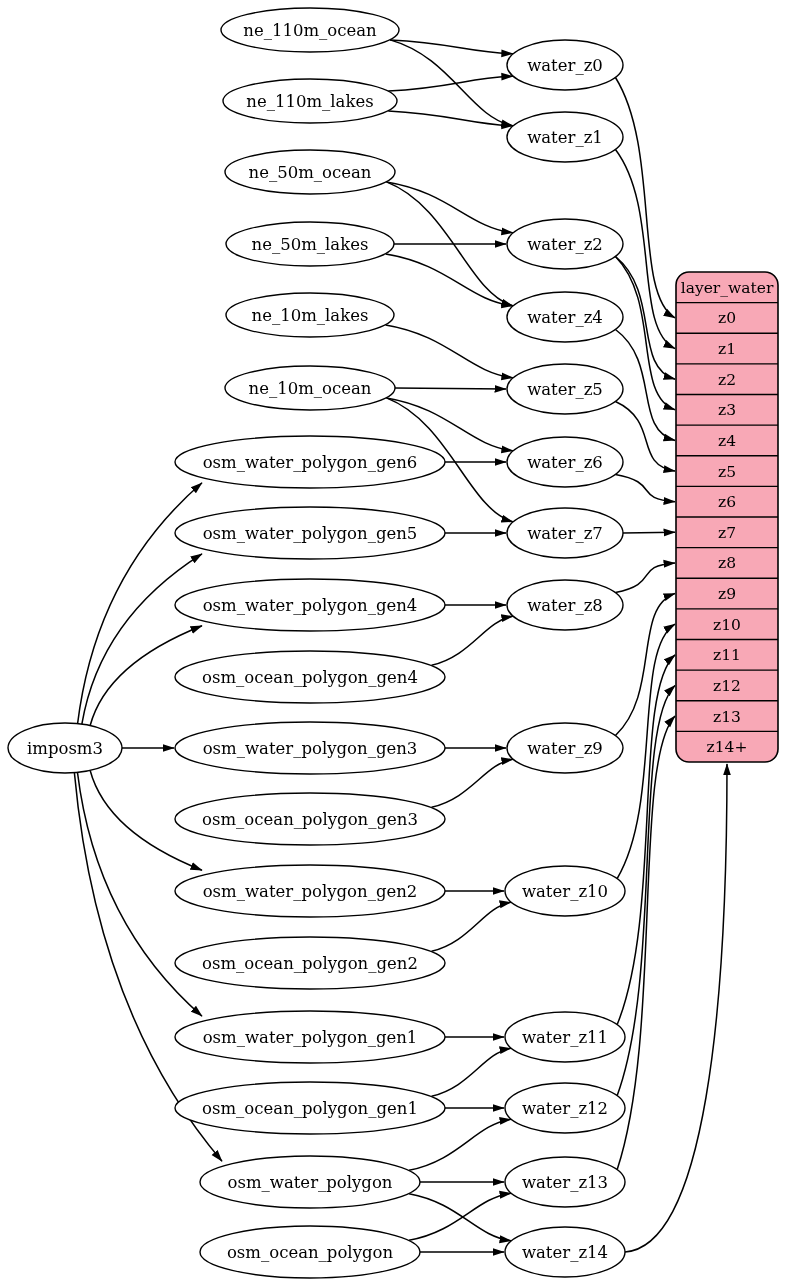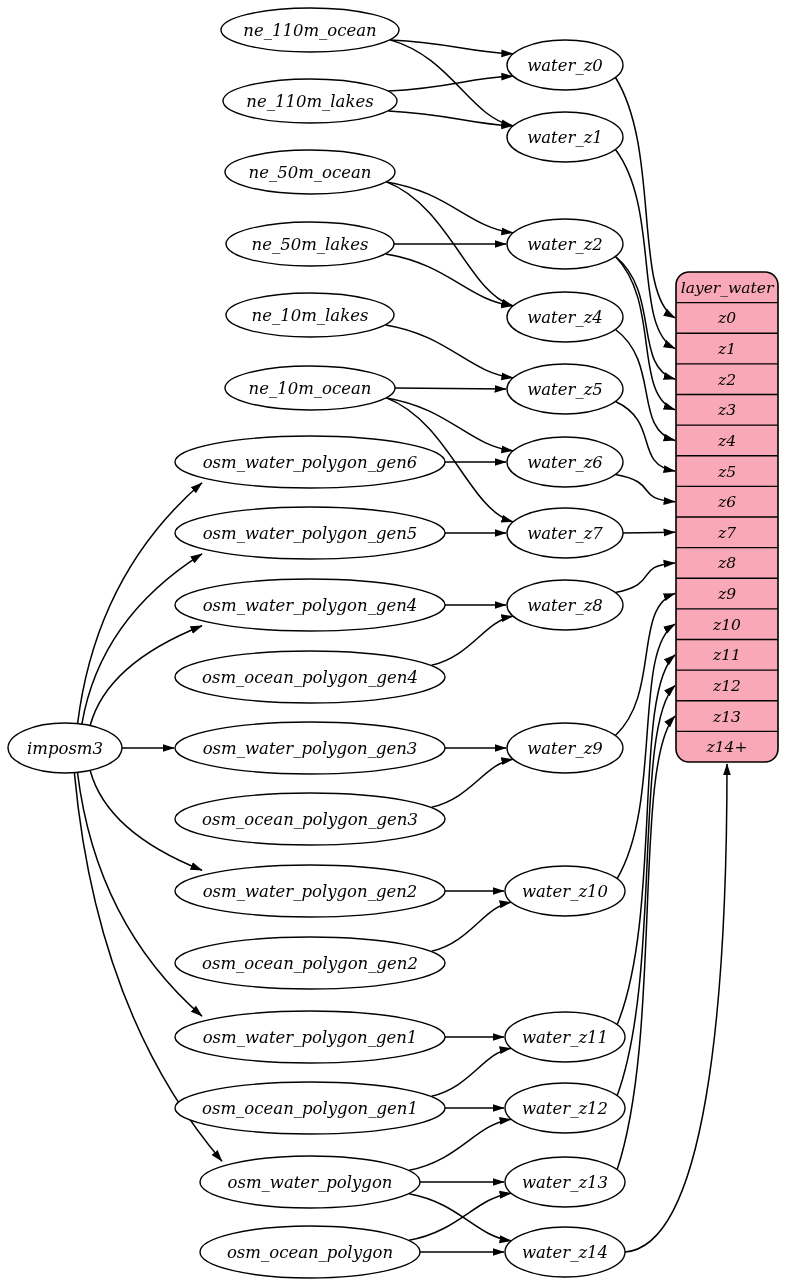--- a/index.html
+++ b/index.html
@@ -6,21 +6,20 @@
     margin: 0;
     padding: 0;
     background: #ffffff;
   }
   #canvas {
     width: 786px;
     height: 1283px;
     position: relative;
     background: #ffffff;
     font-family: "DejaVu Serif", "Liberation Serif", serif;
-    font-style: italic;
   }
   svg { display: block; }
   .edge {
     fill: none;
     stroke: #000000;
     stroke-width: 1.5;
   }
   .node-ellipse {
     fill: #ffffff;
     stroke: #000000;

